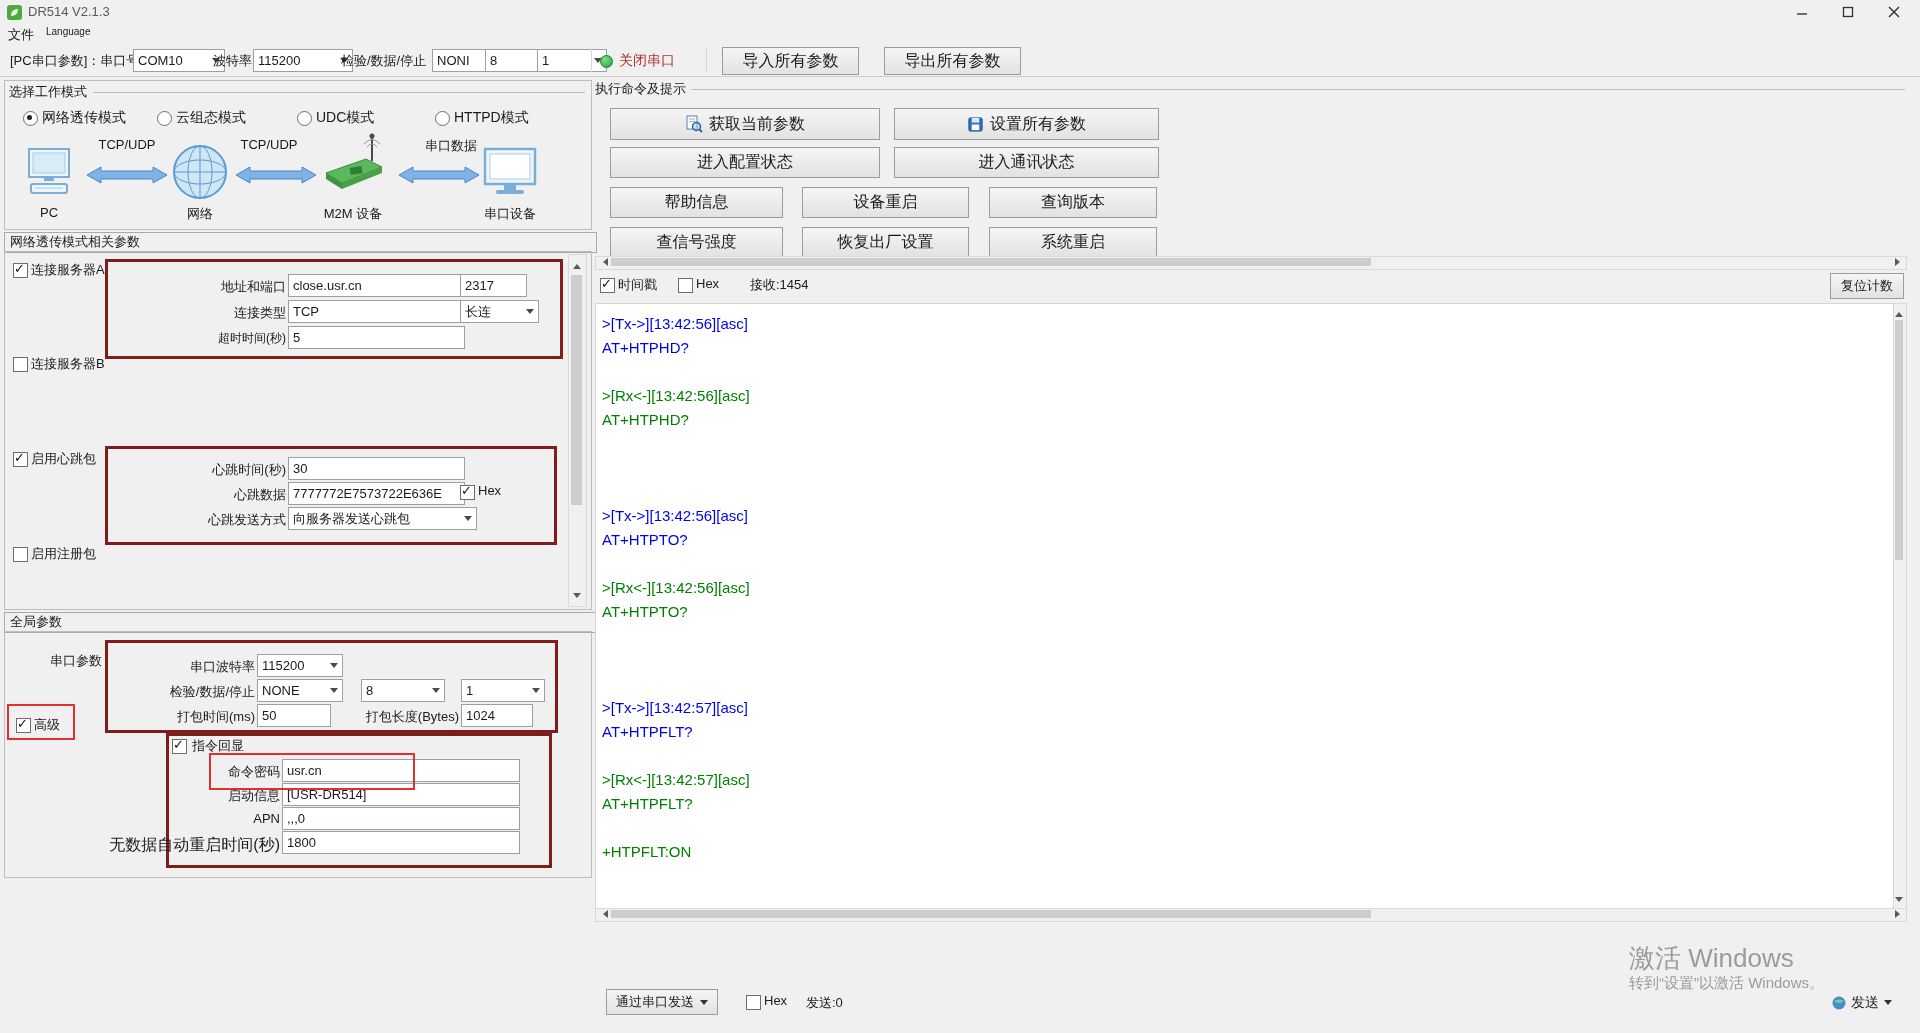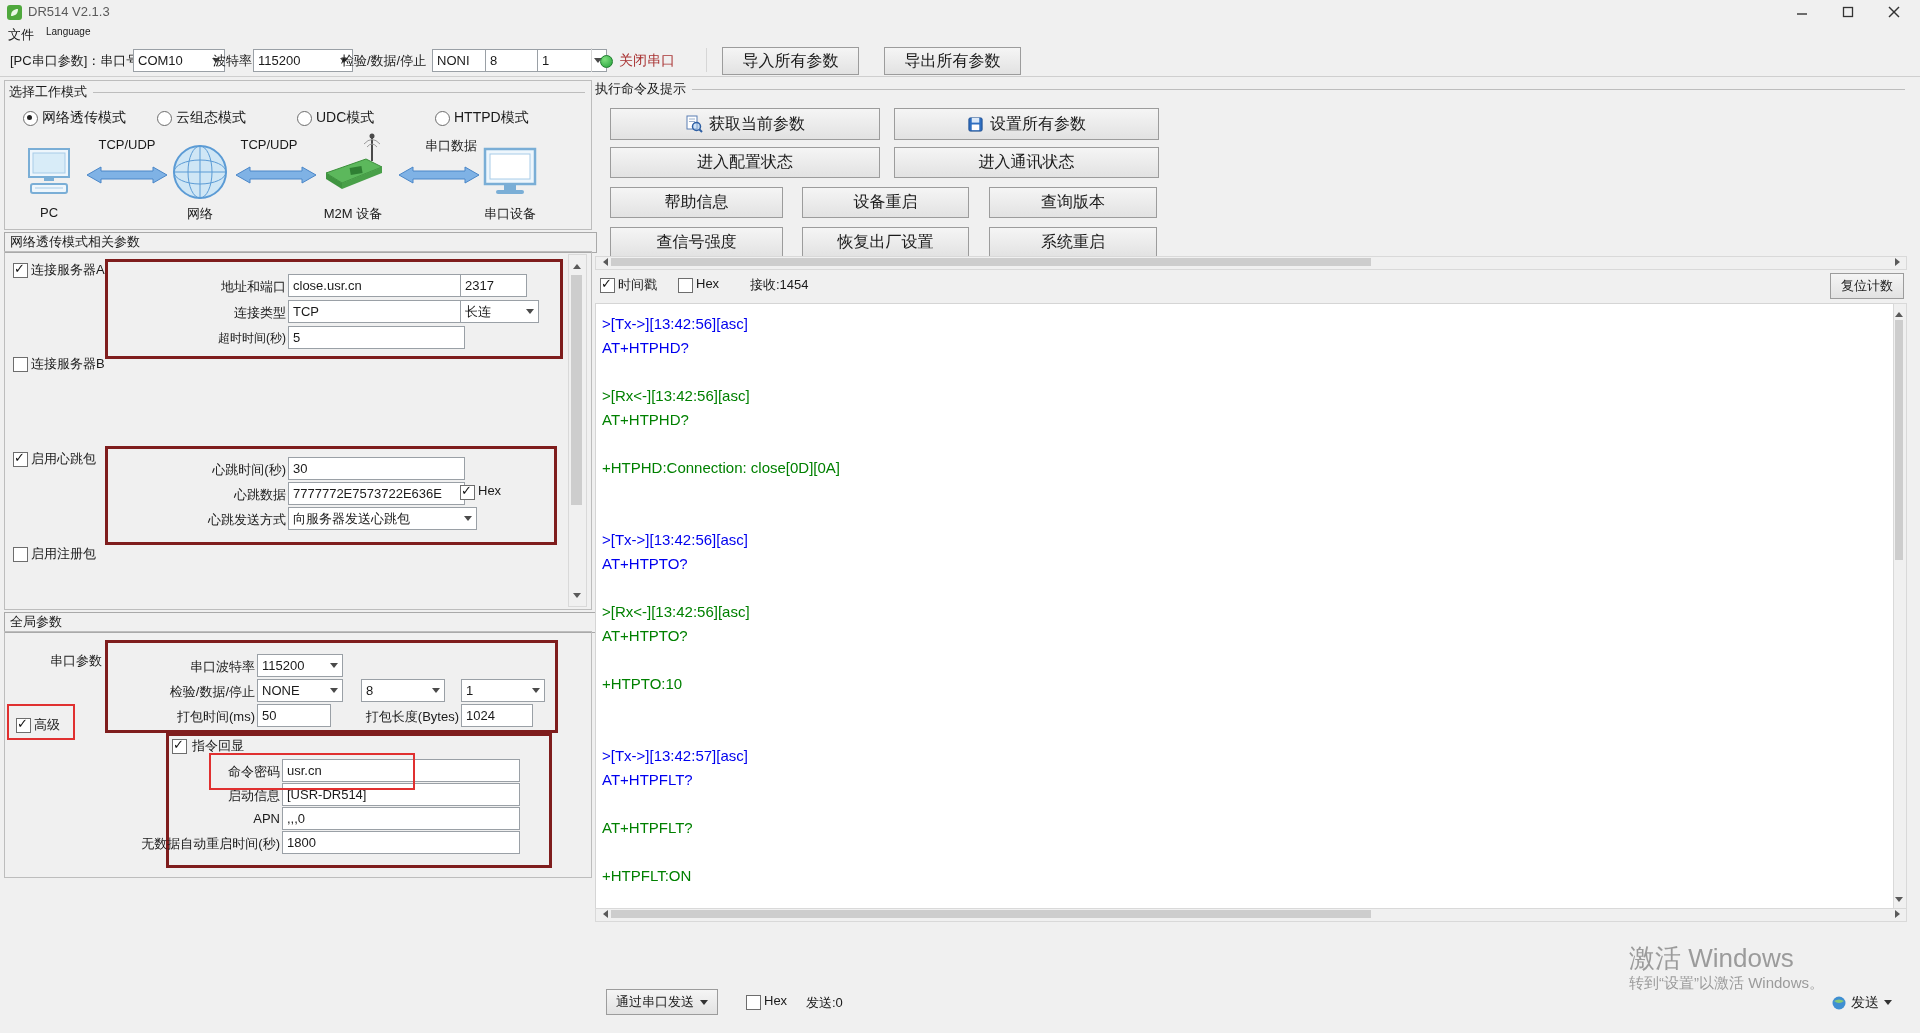--- a/index.html
+++ b/index.html
@@ -239,21 +239,21 @@
 
   <span class="lbl ralign" style="left:115px;top:131px;width:160px;font-size:13px">命令密码</span>
   <div class="input" style="left:277px;top:127px;width:228px">usr.cn</div>
 
   <span class="lbl ralign" style="left:115px;top:155px;width:160px;font-size:13px">启动信息</span>
   <div class="input" style="left:277px;top:151px;width:228px">[USR-DR514]</div>
 
   <span class="lbl ralign" style="left:115px;top:179px;width:160px;font-size:13px">APN</span>
   <div class="input" style="left:277px;top:175px;width:228px">,,,0</div>
 
-  <span class="lbl ralign" style="left:75px;top:203px;width:200px;font-size:13px">无数据自动重启时间(秒)</span>
+  <span class="lbl ralign" style="left:75px;top:203px;width:200px;font-size:16px">无数据自动重启时间(秒)</span>
   <div class="input" style="left:277px;top:199px;width:228px">1800</div>
 </div>
 
 <div class="redbox" style="left:7px;top:704px;width:64px;height:32px"></div>
 <div class="redbox" style="left:209px;top:753px;width:202px;height:33px"></div>
 
 <div class="sectitle" style="left:595px;top:80px;width:1310px">
   <span>执行命令及提示</span>
   <span class="tline"></span>
 </div>
@@ -302,35 +302,34 @@
 <span class="lbl" style="left:750px;top:276px;font-size:13px">接收:1454</span>
 <div class="btn" style="left:1830px;top:273px;width:72px;height:24px;font-size:13px">复位计数</div>
 
 <div class="logwrap" style="left:595px;top:303px;width:1298px;height:605px">
   <div class="logline tx">&gt;[Tx-&gt;][13:42:56][asc]</div>
   <div class="logline tx">AT+HTPHD?</div>
   <div class="logline"></div>
   <div class="logline rx">&gt;[Rx&lt;-][13:42:56][asc]</div>
   <div class="logline rx">AT+HTPHD?</div>
   <div class="logline"></div>
-  <div class="logline rx">+HTPHD:Connection: close[0D][0A]</div>
   <div class="logline"></div>
   <div class="logline"></div>
   <div class="logline tx">&gt;[Tx-&gt;][13:42:56][asc]</div>
   <div class="logline tx">AT+HTPTO?</div>
   <div class="logline"></div>
   <div class="logline rx">&gt;[Rx&lt;-][13:42:56][asc]</div>
   <div class="logline rx">AT+HTPTO?</div>
   <div class="logline"></div>
-  <div class="logline rx">+HTPTO:10</div>
   <div class="logline"></div>
   <div class="logline"></div>
   <div class="logline tx">&gt;[Tx-&gt;][13:42:57][asc]</div>
   <div class="logline tx">AT+HTPFLT?</div>
   <div class="logline"></div>
+  <div class="logline rx">&gt;[Rx&lt;-][13:42:57][asc]</div>
   <div class="logline rx">AT+HTPFLT?</div>
   <div class="logline"></div>
   <div class="logline rx">+HTPFLT:ON</div>
 </div>
 
 <div class="vscroll" style="left:1893px;top:303px;width:12px;height:605px">
   <div class="arrc" style="left:0;top:2px;width:10px;height:12px">
       <div class="t-up"></div>
     </div>
   <div class="thumb" style="left:1px;top:16px;width:8px;height:240px"></div>

